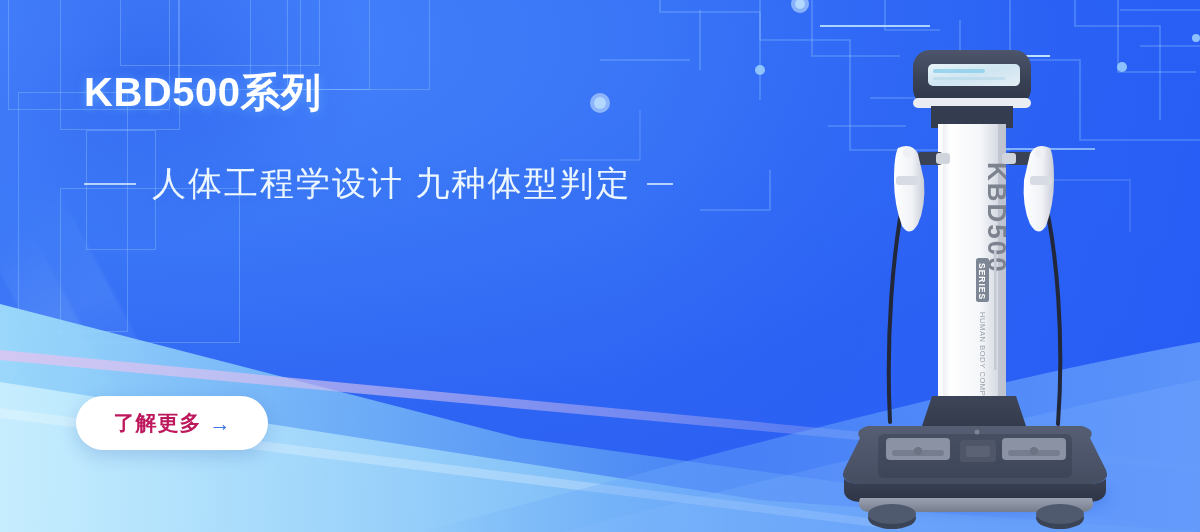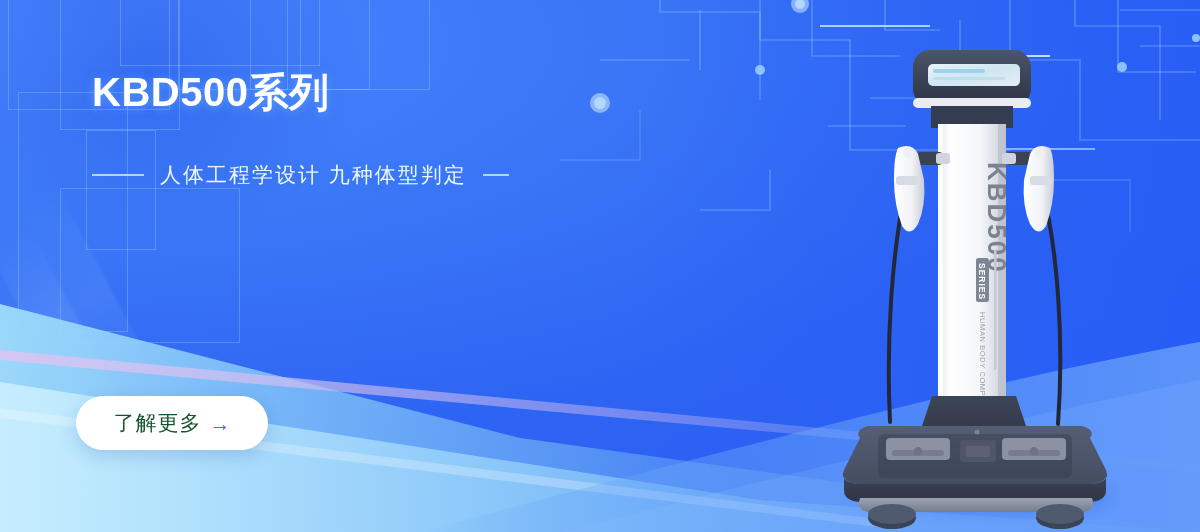--- a/index.html
+++ b/index.html
@@ -53,21 +53,21 @@
     filter: blur(1.5px);
     transform-origin: left center;
   }
 
   
   .waves { position: absolute; left:0; bottom:0; width:1200px; height:300px; }
 
   
   .copy {
     position: absolute;
-    left: 92px;
+    left: 84px;
     top: 70px;
     width: 600px;
   }
   .eyebrow {
     font-size: 40px;
     font-weight: 700;
     color: #ffffff;
     letter-spacing: 0.5px;
     line-height: 1.12;
     text-shadow: 0 2px 10px rgba(110,185,255,0.55);
@@ -89,21 +89,21 @@
   }
   .subline .dash {
     display: block;
     height: 2px;
     width: 52px;
     background: rgba(225,242,255,0.75);
     flex: none;
   }
   .subline .dash.short { width: 26px; }
   .subtitle {
-    font-size: 21px;
+    font-size: 34px;
     font-weight: 400;
     color: #ecf6ff;
     letter-spacing: 2px;
     white-space: nowrap;
     text-shadow: 0 1px 6px rgba(60,120,220,0.35);
   }
 
   .cta {
     position: absolute;
     left: 76px;
@@ -115,23 +115,24 @@
     border: none;
     display: flex;
     align-items: center;
     justify-content: center;
     gap: 8px;
     cursor: pointer;
     box-shadow: 0 6px 18px rgba(20,60,160,0.18);
   }
   .cta .cta-label {
     font-size: 21px;
-    color: #14532d;
+    color: #be185d;
     letter-spacing: 1px;
     font-family: "Liberation Sans", "DejaVu Sans", sans-serif;
+    font-weight: bold;
   }
   .cta .cta-arrow {
     font-size: 21px;
     color: #3b73e8;
     line-height: 1;
   }
 
   
   .device { position: absolute; left: 820px; top: 20px; width: 340px; height: 512px; }
 </style>

